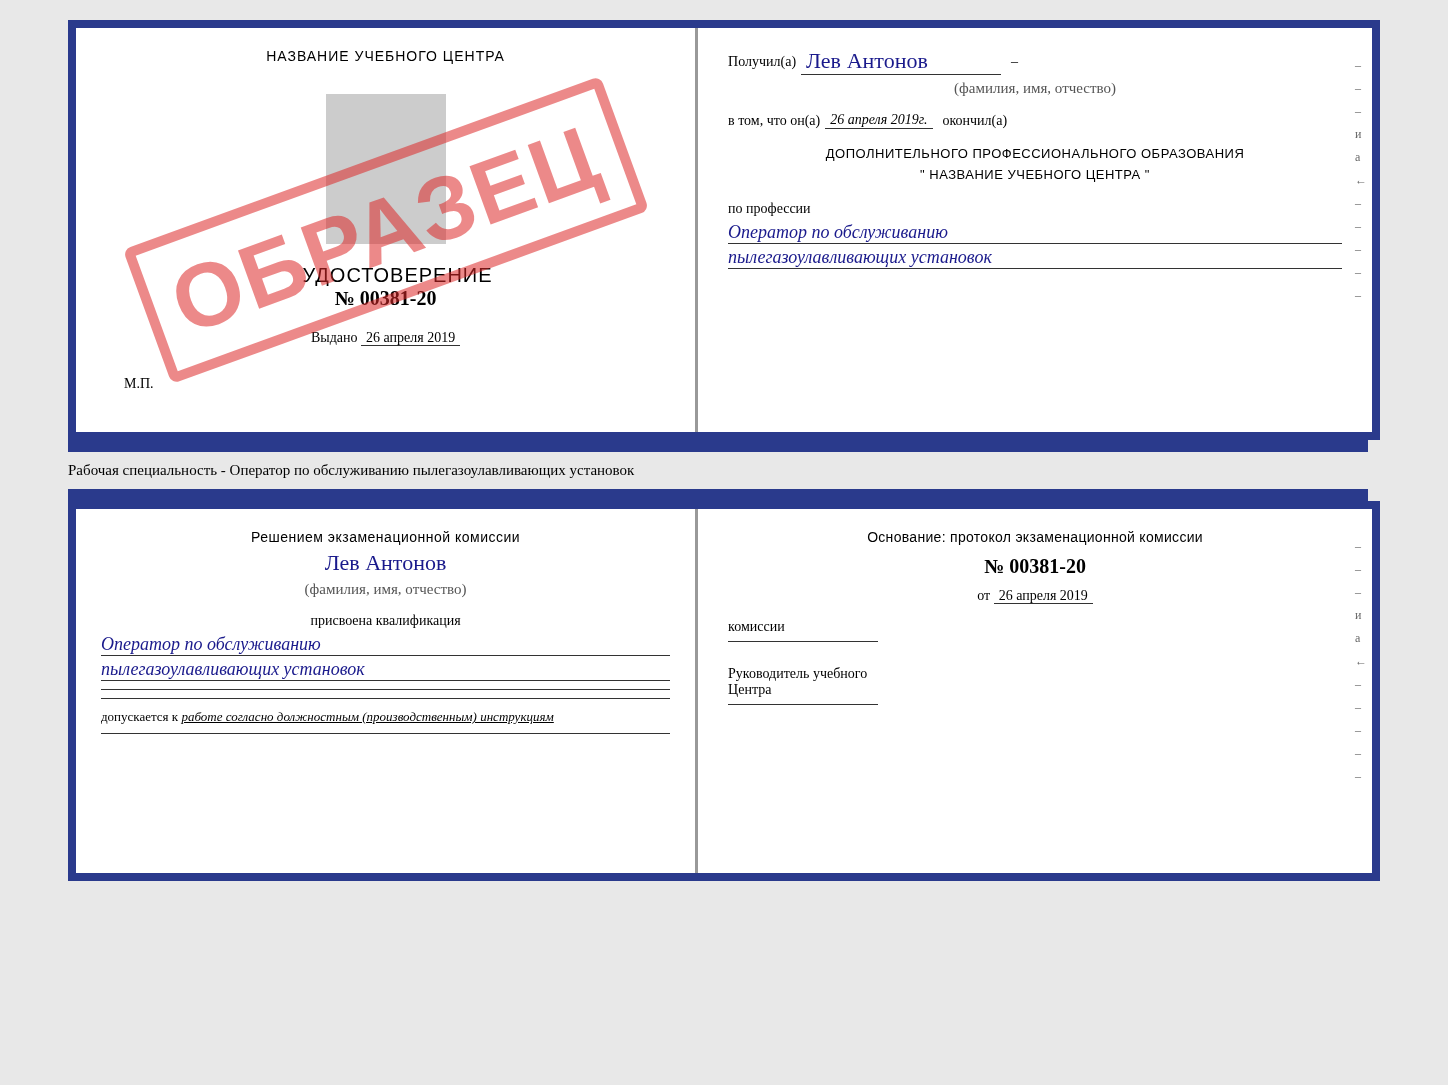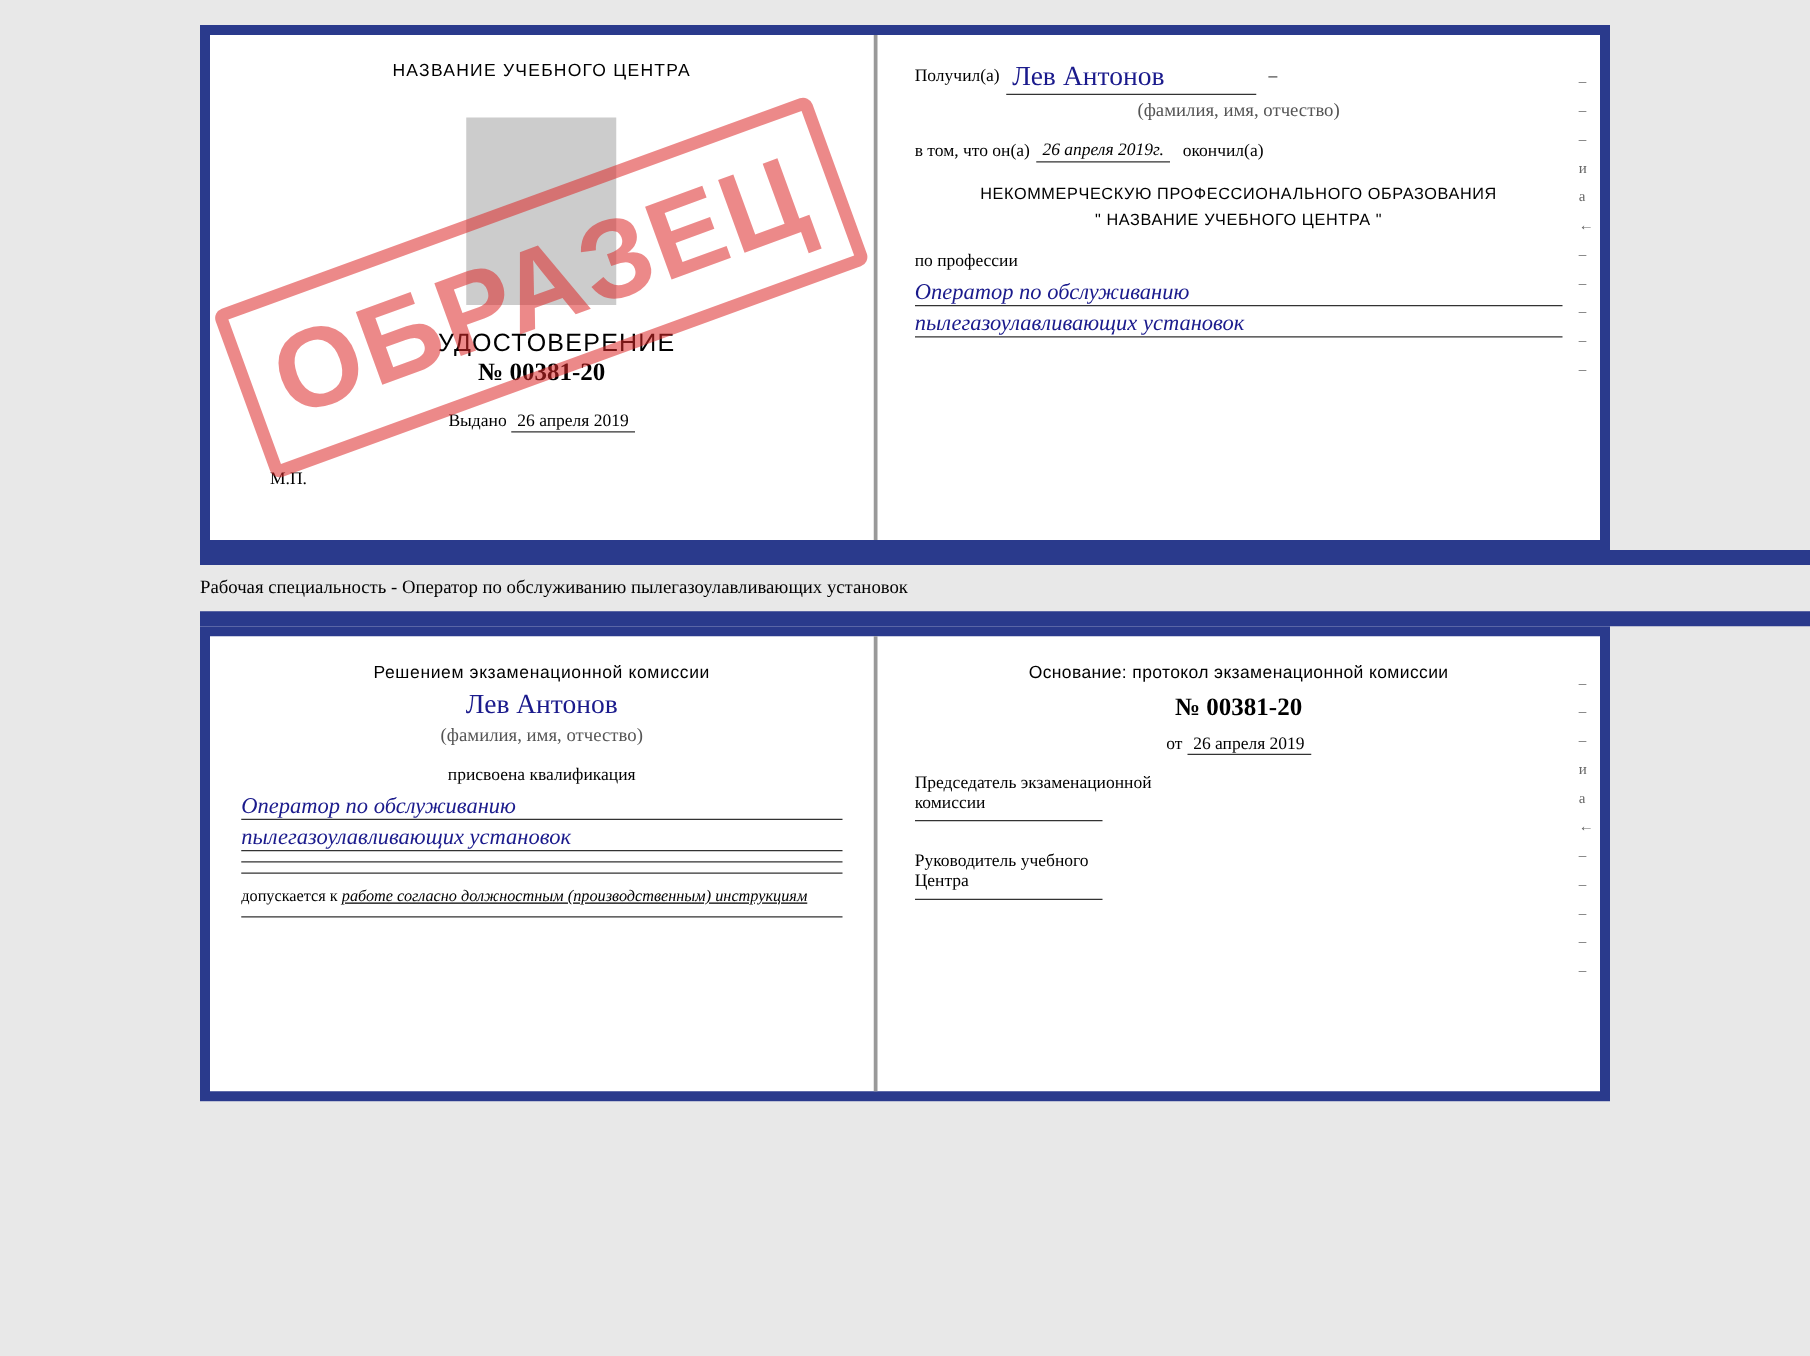--- a/index.html
+++ b/index.html
@@ -10,21 +10,21 @@
       min-height: 1085px;
       display: flex;
       flex-direction: column;
       align-items: center;
       padding: 20px;
     }
 
     .document-container {
       display: flex;
       flex-direction: column;
-      width: 1128px;
+      width: 1312px;
       gap: 0px;
     }
 
     
     .certificate-top {
       display: flex;
       border: 8px solid #2a3a8c;
       background: #fff;
       position: relative;
       min-height: 420px;
@@ -334,21 +334,21 @@
       </div>
       <div class="fio-label">(фамилия, имя, отчество)</div>
 
       <div class="v-tom-chto">
         <span>в том, что он(а)</span>
         <span class="date-written">26 апреля 2019г.</span>
         <span style="margin-left:5px;">окончил(а)</span>
       </div>
 
       <div class="org-block">
-        <div>НЕКОММЕРЧЕСКУЮ ПРОФЕССИОНАЛЬНОГО ОБРАЗОВАНИЯ</div>
+        <div>ДОПОЛНИТЕЛЬНОГО ПРОФЕССИОНАЛЬНОГО ОБРАЗОВАНИЯ</div>
         <div>"    НАЗВАНИЕ УЧЕБНОГО ЦЕНТРА    "</div>
       </div>
 
       <div class="po-professii">по профессии</div>
       <span class="profession-written">Оператор по обслуживанию</span>
       <span class="profession-written">пылегазоулавливающих установок</span>
 
       <div class="right-side-marks">
         <span>–</span>
         <span>–</span>
@@ -396,21 +396,20 @@
       <div class="osnov-line">Основание: протокол экзаменационной комиссии</div>
 
       <div class="protocol-number">№  00381-20</div>
 
       <div class="ot-line">
         <span>от</span>
         <span style="border-bottom:1px solid #333; padding:0 5px;">26 апреля 2019</span>
       </div>
 
       <div class="predsedatel-block">
-        <div>Председатель экзаменационной</div>
         <div>комиссии</div>
         <span class="sign-line"></span>
       </div>
 
       <div class="rukovoditel-block" style="margin-top:15px;">
         <div>Руководитель учебного</div>
         <div>Центра</div>
         <span class="sign-line"></span>
       </div>
 

